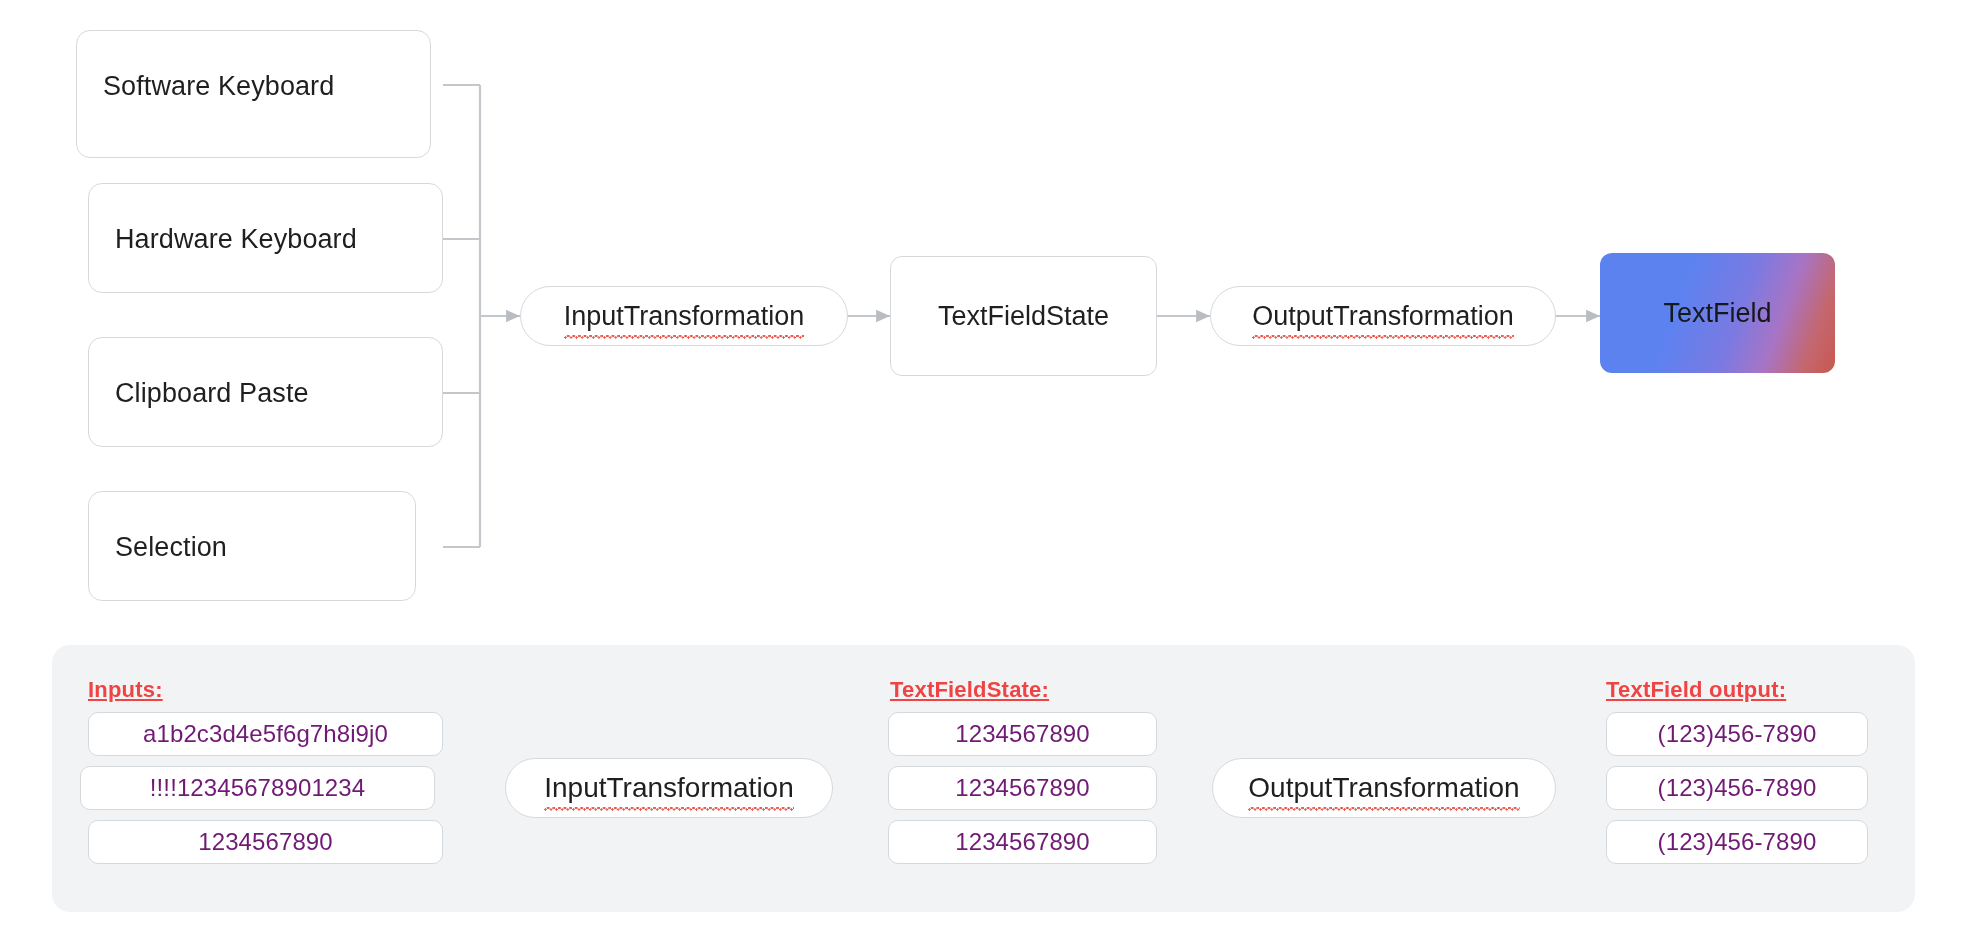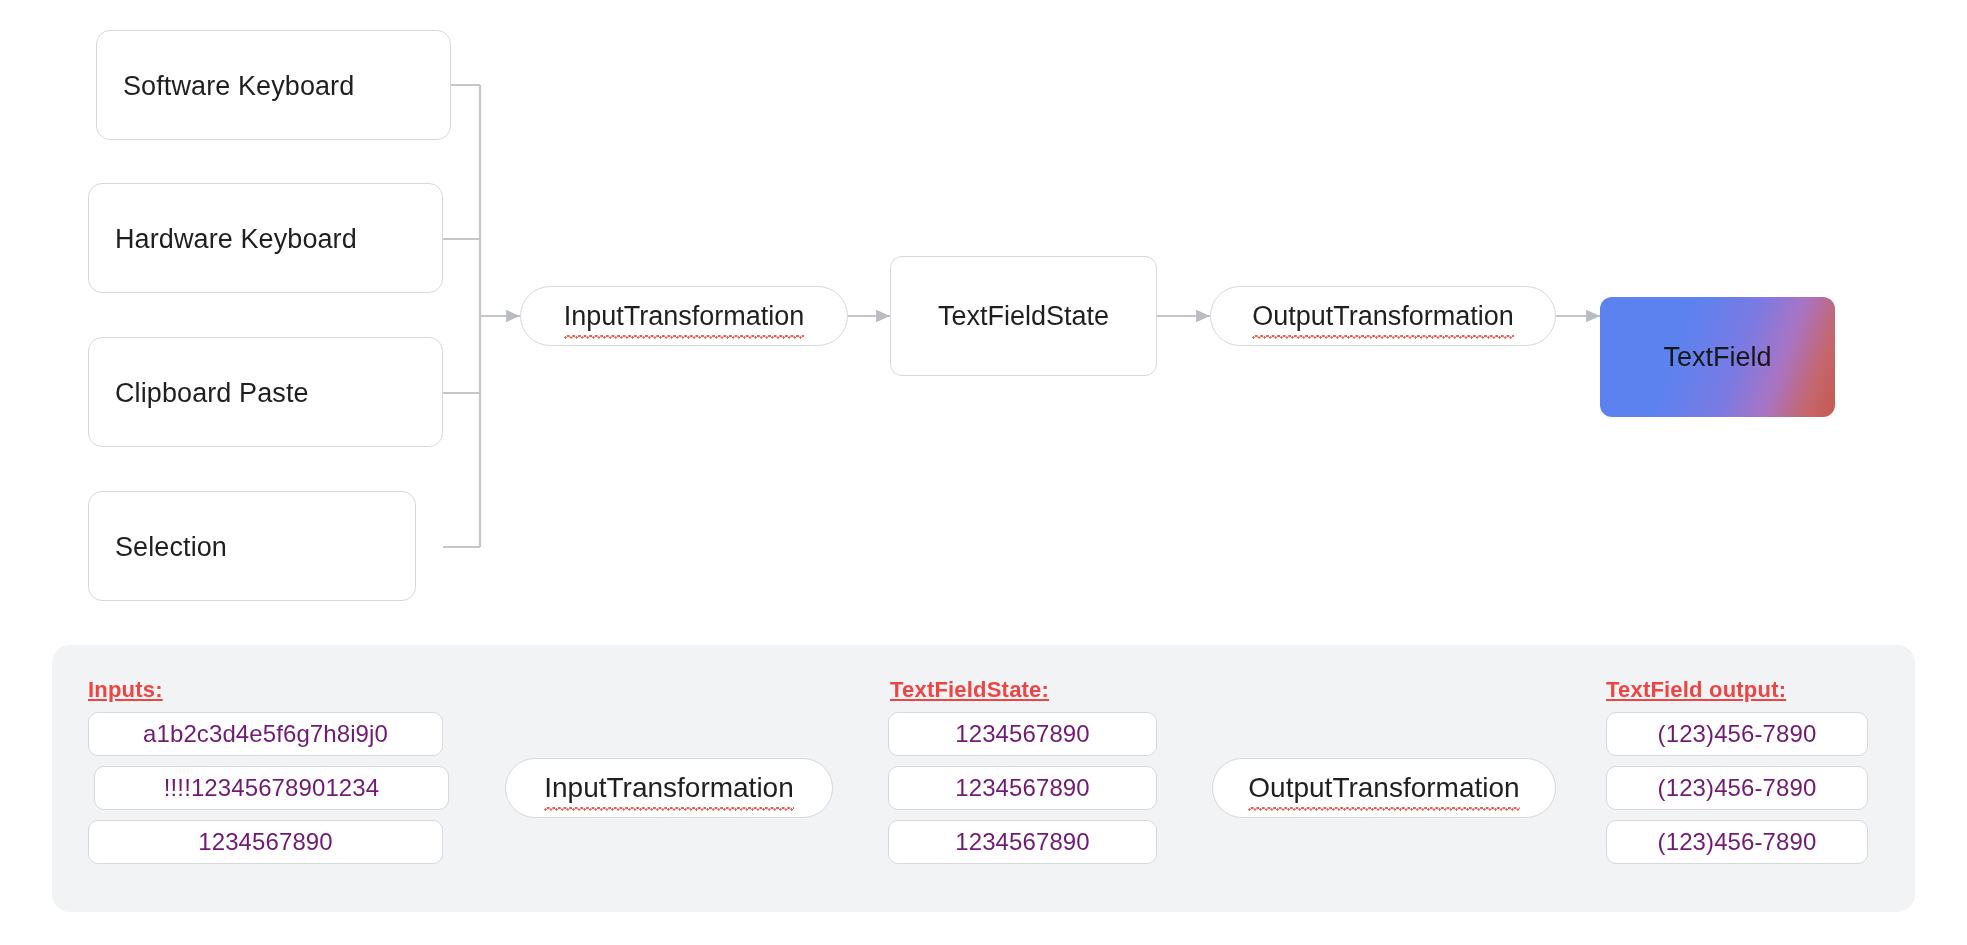--- a/index.html
+++ b/index.html
@@ -202,21 +202,21 @@
       <path d="M 1188 788 H 1212" marker-end="url(#arrow)"></path>
 
       <path d="M 1556 788 H 1586"></path>
       <path d="M 1586 734 V 842"></path>
       <path d="M 1586 734 H 1606" marker-end="url(#arrow)"></path>
       <path d="M 1586 788 H 1606" marker-end="url(#arrow)"></path>
       <path d="M 1586 842 H 1606" marker-end="url(#arrow)"></path>
     </g>
   </svg>
 
-  <div class="node src-card" style="left:96px;  top:30px;  width:355px; height:110px;">
+  <div class="node src-card" style="left:76px;  top:30px;  width:355px; height:128px;">
     <span class="src-label">Software Keyboard</span>
   </div>
 
   <div class="node src-card" style="left:88px;  top:183px; width:355px; height:110px;">
     <span class="src-label">Hardware Keyboard</span>
   </div>
 
   <div class="node src-card" style="left:88px;  top:337px; width:355px; height:110px;">
     <span class="src-label">Clipboard Paste</span>
   </div>
@@ -230,34 +230,34 @@
   </div>
 
   <div class="node rrect" style="left:890px; top:256px; width:267px; height:120px;text-align:right;">
     <span>TextFieldState</span>
   </div>
 
   <div class="node pill" style="left:1210px; top:286px; width:346px; height:60px;">
     <span class="squiggle">OutputTransformation</span>
   </div>
 
-  <div class="gradient-chip" style="left:1600px; top:253px; width:235px; height:120px;margin-top:44px;">
+  <div class="gradient-chip" style="left:1600px; top:253px; width:235px; height:120px;">
     <span>TextField</span>
   </div>
 
   <div id="example-panel"></div>
 
   <div class="col-title" style="left:88px;  top:677px;">Inputs:</div>
   <div class="col-title" style="left:890px; top:677px;">TextFieldState:</div>
   <div class="col-title" style="left:1606px; top:677px;">TextField output:</div>
 
   <div class="val-box" style="left:88px; top:712px; width:355px; height:44px;">
     <span>a1b2c3d4e5f6g7h8i9j0</span>
   </div>
-  <div class="val-box" style="left:94px; top:766px; width:355px; height:44px;">
+  <div class="val-box" style="left:80px; top:766px; width:355px; height:44px;">
     <span>!!!!12345678901234</span>
   </div>
   <div class="val-box" style="left:88px; top:820px; width:355px; height:44px;">
     <span>1234567890</span>
   </div>
 
   <div class="ex-pill" style="left:505px; top:758px; width:328px; height:60px;">
     <span class="squiggle">InputTransformation</span>
   </div>
 

